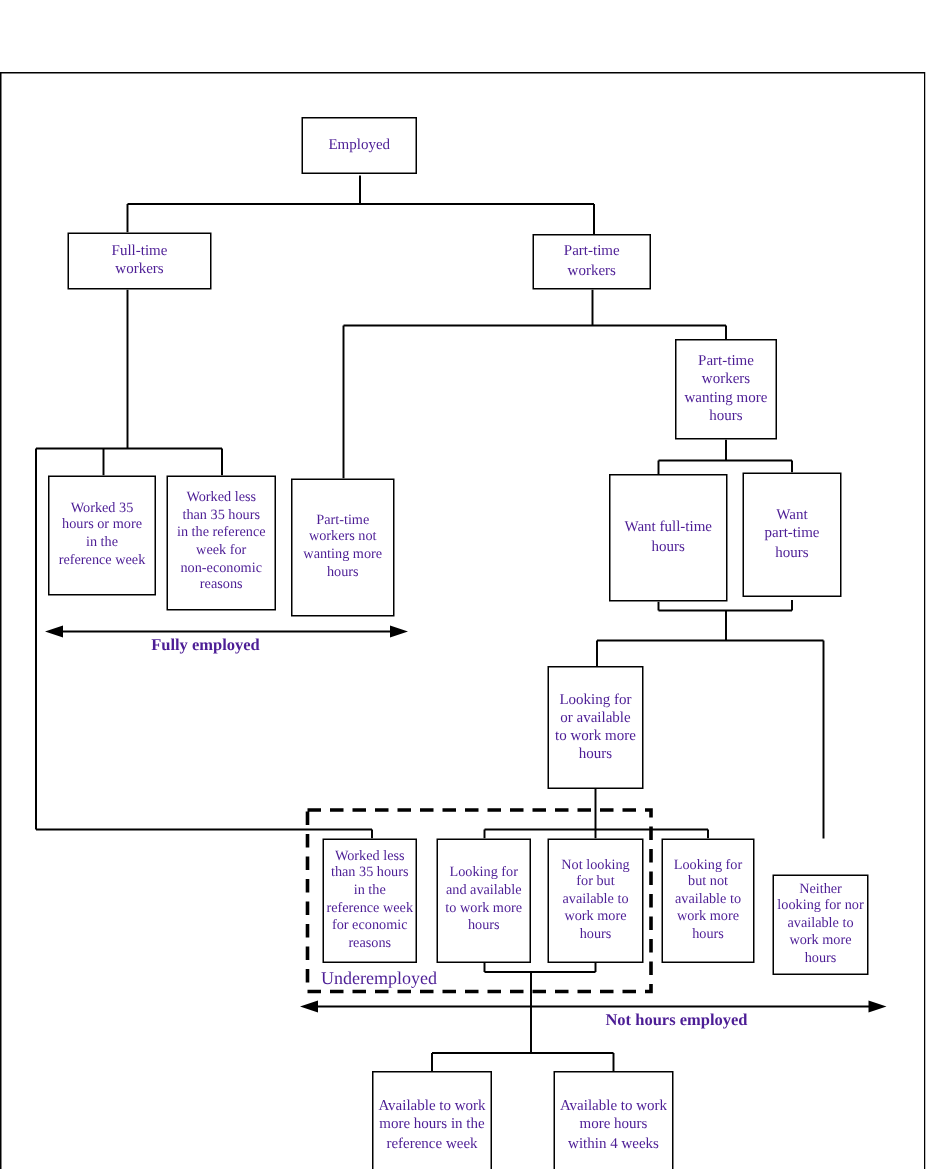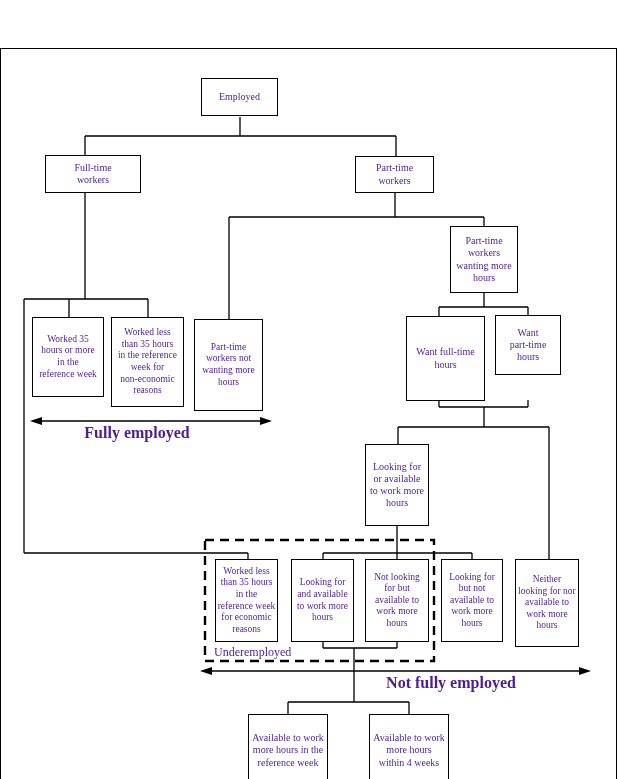--- a/index.html
+++ b/index.html
@@ -30,21 +30,21 @@
     justify-content: center;
     text-align: center;
     font-size: 10px;
     line-height: 1.22;
   }
   .node span { white-space: pre-line; display: block; padding: 1px; }
   .small { font-size: 9.5px; }
   .arrow-label {
     position: absolute;
     font-weight: bold;
-    font-size: 16px;
+    font-size: 11px;
     text-align: center;
   }
   .region-label {
     position: absolute;
     font-size: 12px;
   }
 </style>
 </head>
 <body>
 
@@ -123,21 +123,21 @@
 workers not
 wanting more
 hours</span>
   </div>
 
   <div class="node" style="left:405px;top:267px;width:79px;height:85px;">
     <span>Want full-time
 hours</span>
   </div>
 
-  <div class="node" style="left:494px;top:266px;width:66px;height:60px;">
+  <div class="node" style="left:494px;top:266px;width:66px;height:83px;">
     <span>Want
 part-time
 hours</span>
   </div>
 
   <div class="node" style="left:364px;top:395px;width:64px;height:82px;">
     <span>Looking for
 or available
 to work more
 hours</span>
@@ -168,21 +168,21 @@
   </div>
 
   <div class="node small" style="left:440px;top:510px;width:62px;height:83px;">
     <span>Looking for
 but not
 available to
 work more
 hours</span>
   </div>
 
-  <div class="node small" style="left:514px;top:510px;width:64px;height:88px;">
+  <div class="node small" style="left:514px;top:534px;width:64px;height:67px;">
     <span>Neither
 looking for nor
 available to
 work more
 hours</span>
   </div>
 
   <div class="node" style="left:247px;top:665px;width:80px;height:73px;">
     <span>Available to work
 more hours in the
@@ -190,17 +190,17 @@
   </div>
 
   <div class="node" style="left:368px;top:665px;width:80px;height:73px;">
     <span>Available to work
 more hours
 within 4 weeks</span>
   </div>
 
   <div class="arrow-label" style="left:36px;top:375px;width:200px;">Fully employed</div>
 
-  <div class="arrow-label" style="left:350px;top:625px;width:200px;">Not fully employed</div>
+  <div class="arrow-label" style="left:350px;top:625px;width:200px;">Not hours employed</div>
 
   <div class="region-label" style="left:213px;top:596px;">Underemployed</div>
 
 </div>
 
 </body></html>

